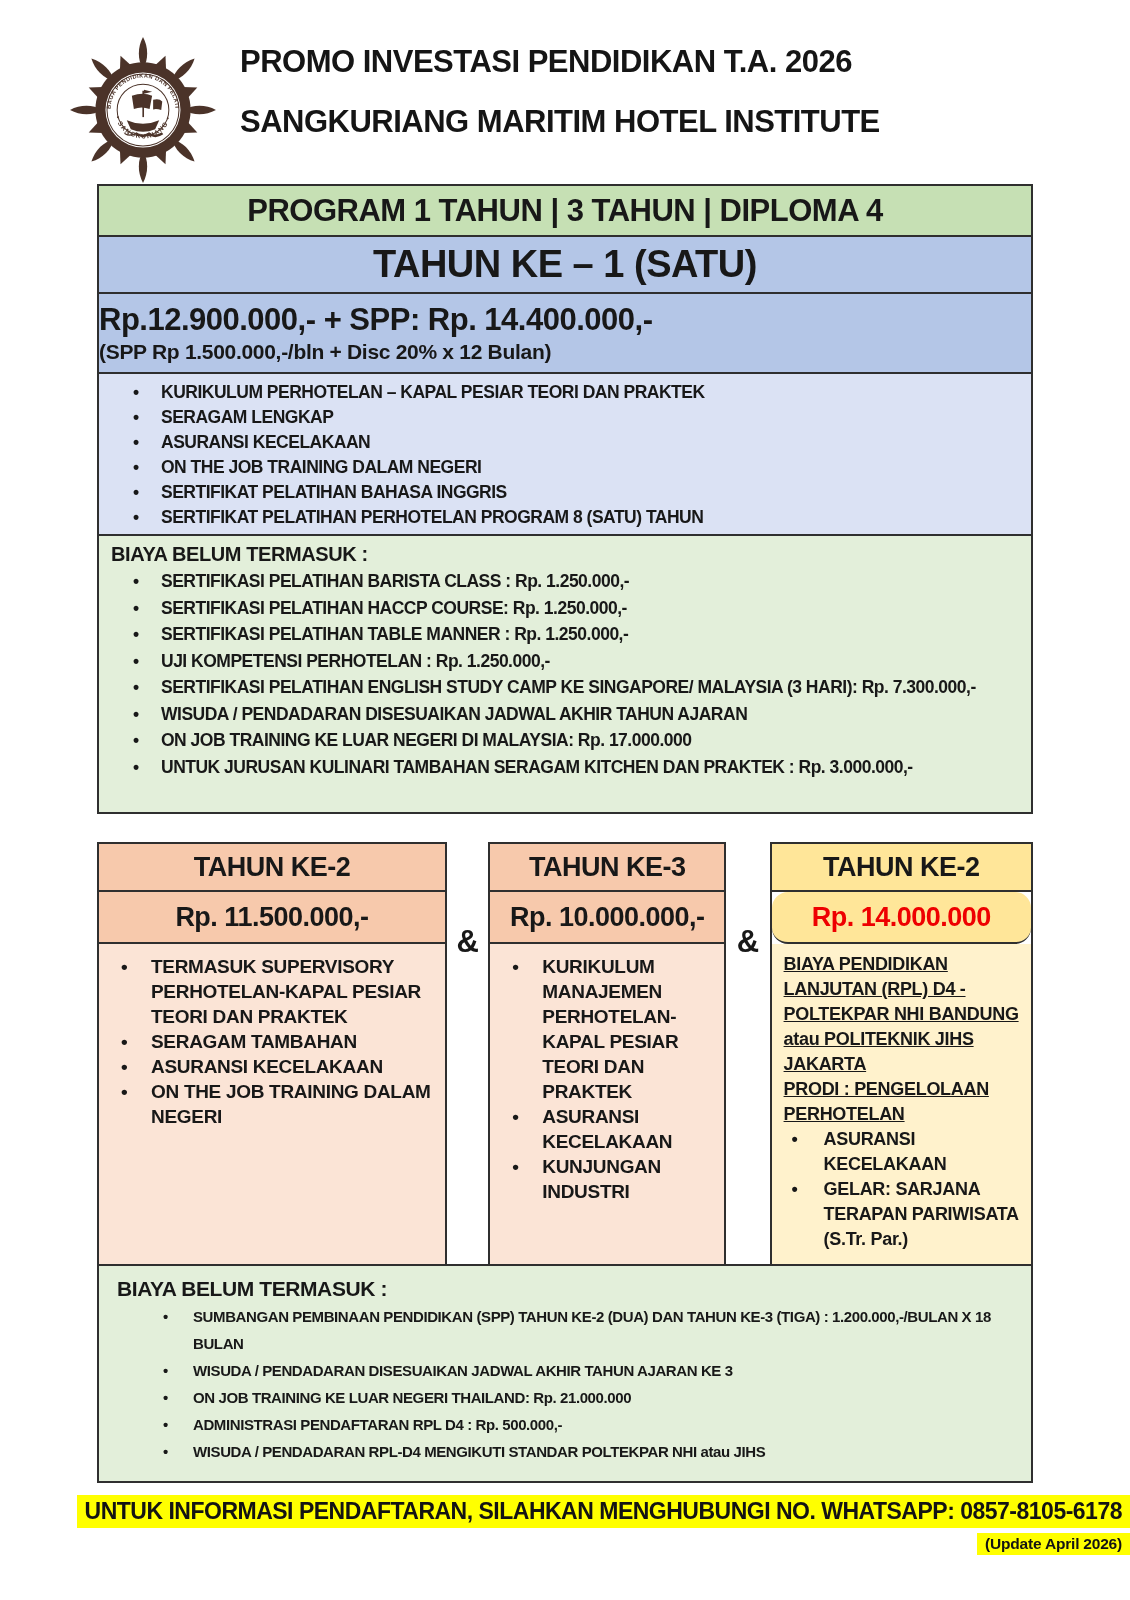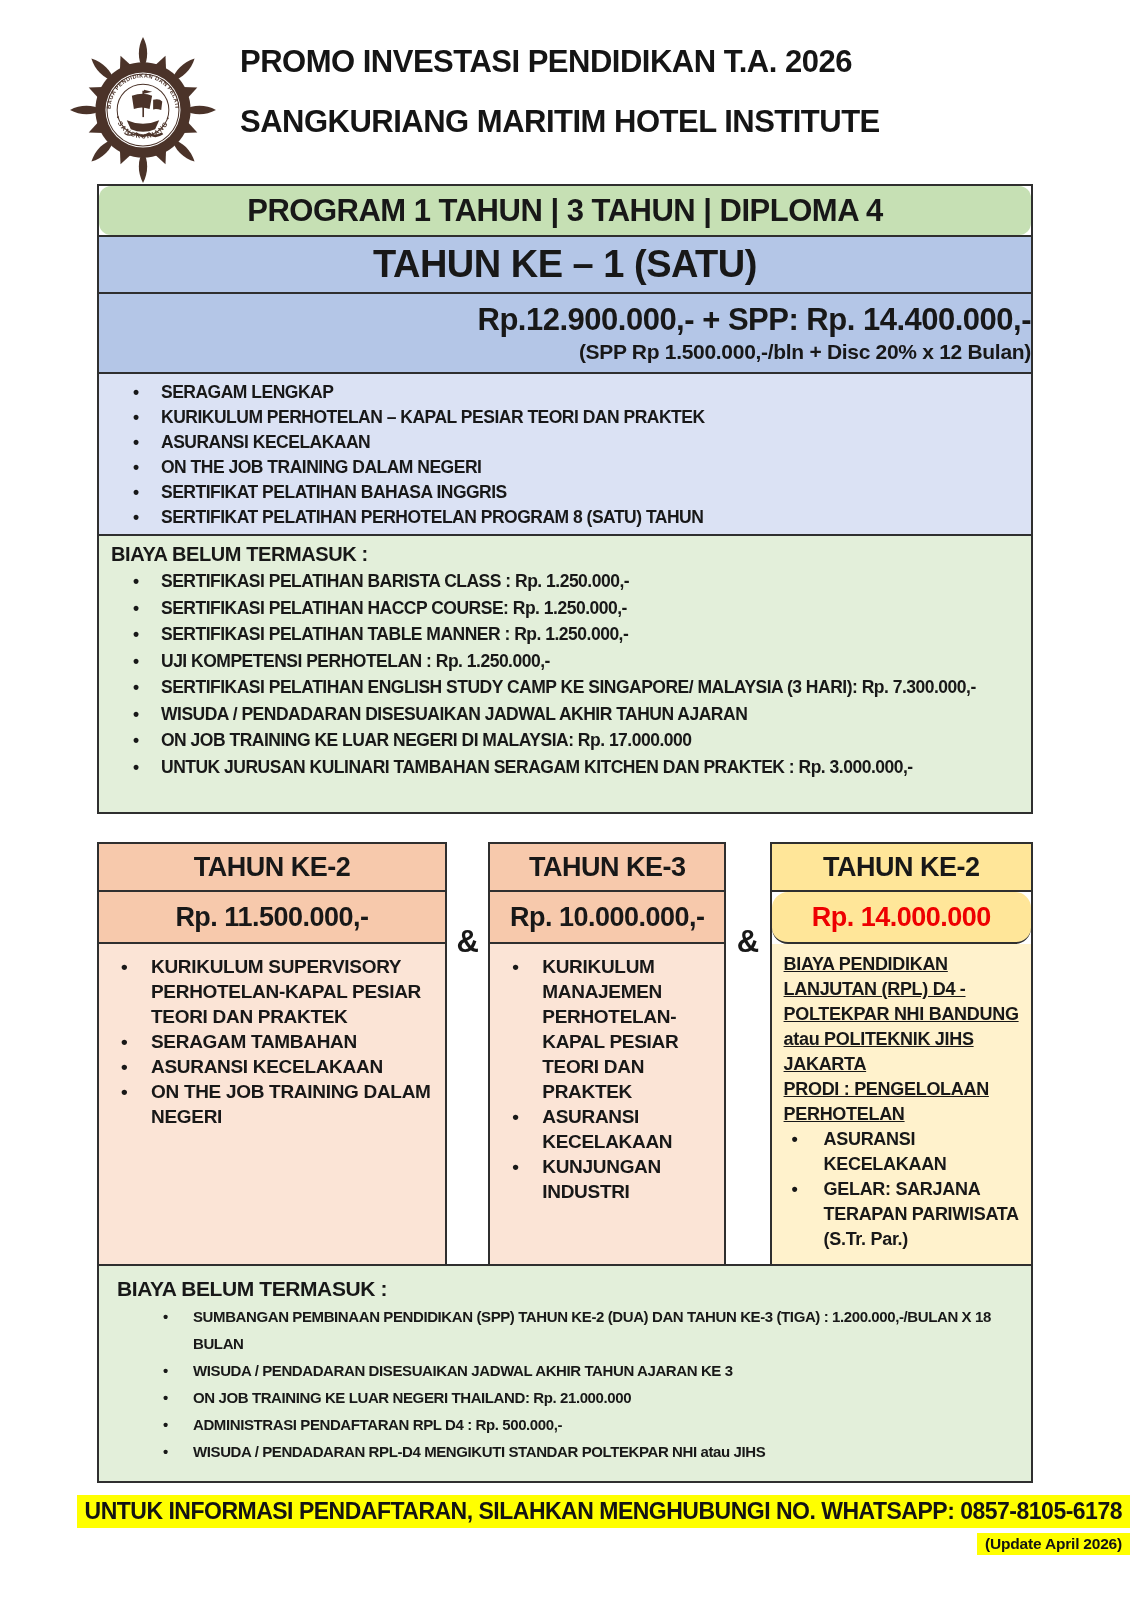--- a/index.html
+++ b/index.html
@@ -35,27 +35,27 @@
     margin:0;font-size:31px;letter-spacing:-0.5px;white-space:nowrap;
     color:#151515;
   }
   .titles h2{margin-top:24px;}
   
   .box1{margin:0 97px 0 97px;border:2px solid var(--line);}
   .box1 .row + .row{border-top:2px solid var(--line);}
   .row{box-sizing:border-box;}
   .banner-green{
     background:var(--green);height:49px;display:flex;align-items:center;justify-content:center;
-    font-size:31px;letter-spacing:-0.5px;border-radius:12px;
+    font-size:31px;letter-spacing:-0.5px;
   }
   .banner-blue{
     background:var(--blue);height:57px;display:flex;align-items:center;justify-content:center;
     font-size:38px;letter-spacing:-0.5px;
   }
-  .price-row{background:var(--blue);height:80px;display:flex;flex-direction:column;align-items:flex-end;justify-content:center;}
+  .price-row{background:var(--blue);height:80px;display:flex;flex-direction:column;align-items:flex-start;justify-content:center;}
   .price-main{font-size:31px;letter-spacing:-0.5px;line-height:38px;}
   .price-note{font-size:21px;letter-spacing:-0.3px;line-height:26px;}
   .list-blue{background:var(--lblue);padding:6px 14px 4px 10px;}
   .list-green{background:var(--lgreen);padding:5px 14px 32px 10px;}
   ul.bullets{list-style:none;margin:0;padding:0;}
   ul.bullets li{
     position:relative;padding-left:52px;font-size:17.5px;letter-spacing:-0.5px;
     line-height:25px;white-space:nowrap;
   }
   .list-green ul.bullets li{line-height:26.5px;}
@@ -173,22 +173,22 @@
 
   <section class="box1">
     <div class="row banner-green">PROGRAM 1 TAHUN | 3 TAHUN | DIPLOMA 4</div>
     <div class="row banner-blue">TAHUN KE – 1 (SATU)</div>
     <div class="row price-row">
       <div class="price-main">Rp.12.900.000,- + SPP: Rp. 14.400.000,-</div>
       <div class="price-note">(SPP Rp 1.500.000,-/bln + Disc 20% x 12 Bulan)</div>
     </div>
     <div class="row list-blue">
       <ul class="bullets">
+          <li>KURIKULUM PERHOTELAN – KAPAL PESIAR TEORI DAN PRAKTEK</li>
           <li>SERAGAM LENGKAP</li>
-          <li>KURIKULUM PERHOTELAN – KAPAL PESIAR TEORI DAN PRAKTEK</li>
           <li>ASURANSI KECELAKAAN</li>
           <li>ON THE JOB TRAINING DALAM NEGERI</li>
           <li>SERTIFIKAT PELATIHAN BAHASA INGGRIS</li>
           <li>SERTIFIKAT PELATIHAN PERHOTELAN PROGRAM 8 (SATU) TAHUN</li>
         </ul>
     </div>
     <div class="row list-green">
       <div class="list-heading">BIAYA BELUM TERMASUK :</div>
       <ul class="bullets">
           <li>SERTIFIKASI PELATIHAN BARISTA CLASS : Rp. 1.250.000,-</li>
@@ -202,21 +202,21 @@
         </ul>
     </div>
   </section>
 
   <section class="columns">
     <div class="col w1">
       <div class="col-title">TAHUN KE-2</div>
       <div class="col-price">Rp. 11.500.000,-</div>
       <div class="col-body">
         <ul class="bullets">
-            <li>KURIKULUM SUPERVISORY PERHOTELAN-KAPAL PESIAR TEORI DAN PRAKTEK</li>
+            <li>TERMASUK SUPERVISORY PERHOTELAN-KAPAL PESIAR TEORI DAN PRAKTEK</li>
             <li>SERAGAM TAMBAHAN</li>
             <li>ASURANSI KECELAKAAN</li>
             <li>ON THE JOB TRAINING DALAM NEGERI</li>
           </ul>
       </div>
     </div>
     <div class="amp g1">&amp;</div>
     <div class="col w2">
       <div class="col-title">TAHUN KE-3</div>
       <div class="col-price">Rp. 10.000.000,-</div>

